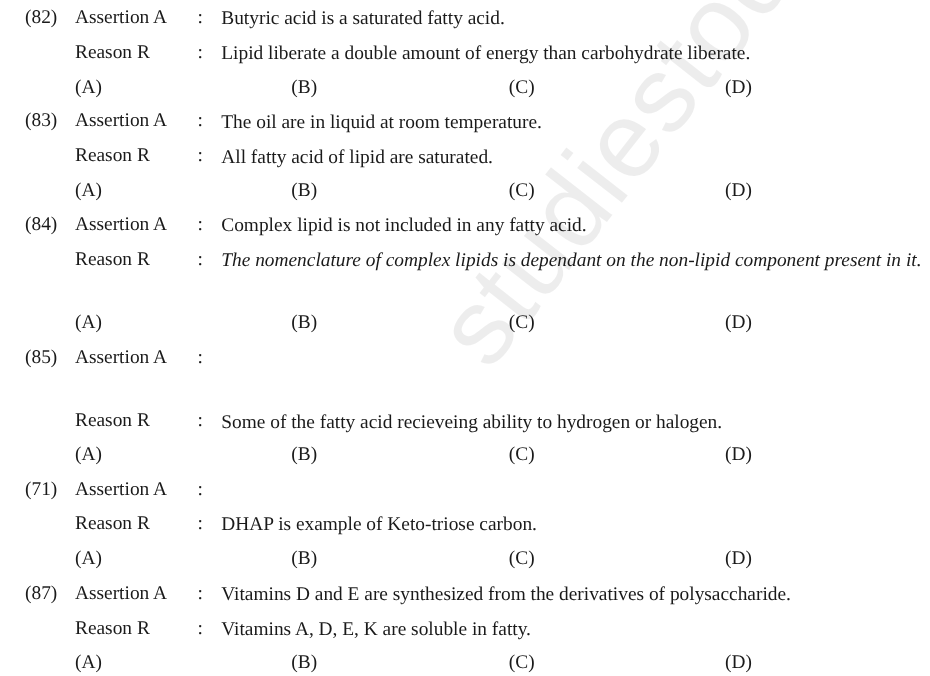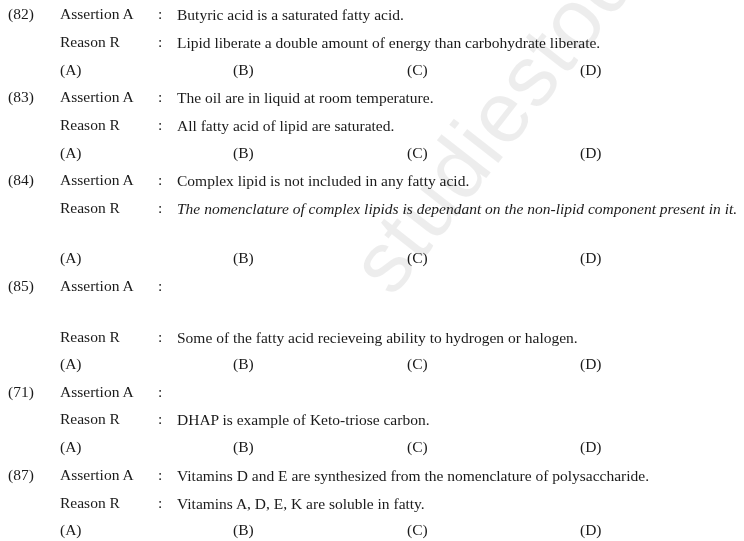--- a/index.html
+++ b/index.html
@@ -1,20 +1,20 @@
 <!DOCTYPE html>
 <html><head>
 <meta charset="utf-8">
 <style>
   html,body{margin:0;padding:0;background:#ffffff;}
   body{width:744px;height:541px;position:relative;overflow:hidden;
     font-family:"Liberation Serif","DejaVu Serif",serif;color:#1a1a1a;font-size:15.5px;}
   .q{position:absolute;left:0;width:744px;}
   .row{position:absolute;left:0;width:744px;height:22px;line-height:22px;white-space:nowrap;}
-  .num{position:absolute;left:8px;text-align:right;}
+  .num{position:absolute;left:20px;text-align:right;}
   .lab{position:absolute;left:60px;text-align:center;}
   .colon{position:absolute;left:158px;}
   .txt{position:absolute;left:177px;right:4px;white-space:normal;line-height:23px;}
   .just{text-align:justify;text-align-last:left;font-style:italic;}
   .opt{position:absolute;}
   .oa{left:60px}.ob{left:233px}.oc{left:407px}.od{left:580px}
   .wm{position:absolute;left:330px;top:250px;font-family:"Liberation Sans",sans-serif;
     font-size:86px;color:rgba(0,0,0,0.07);transform:rotate(-52deg);transform-origin:left top;
     white-space:nowrap;pointer-events:none;letter-spacing:1px;}
 </style>
@@ -119,21 +119,21 @@
     <span class="opt oc">(C)</span>
     <span class="opt od">(D)</span>
   </div>
 </div>
 
 <div class="q" style="top:464px">
   <div class="row" style="top:0">
     <span class="num">(87)</span>
     <span class="lab">Assertion A</span>
     <span class="colon">:</span>
-    <span class="txt">Vitamins D and E are synthesized from the nomenclature of polysaccharide.</span>
+    <span class="txt">Vitamins D and E are synthesized from the derivatives of polysaccharide.</span>
   </div>
   <div class="row" style="top:28px">
     <span class="lab">Reason R</span>
     <span class="colon">:</span>
     <span class="txt">Vitamins A, D, E, K are soluble in fatty.</span>
   </div>
   <div class="row" style="top:55px">
     <span class="opt oa">(A)</span>
     <span class="opt ob">(B)</span>
     <span class="opt oc">(C)</span>

